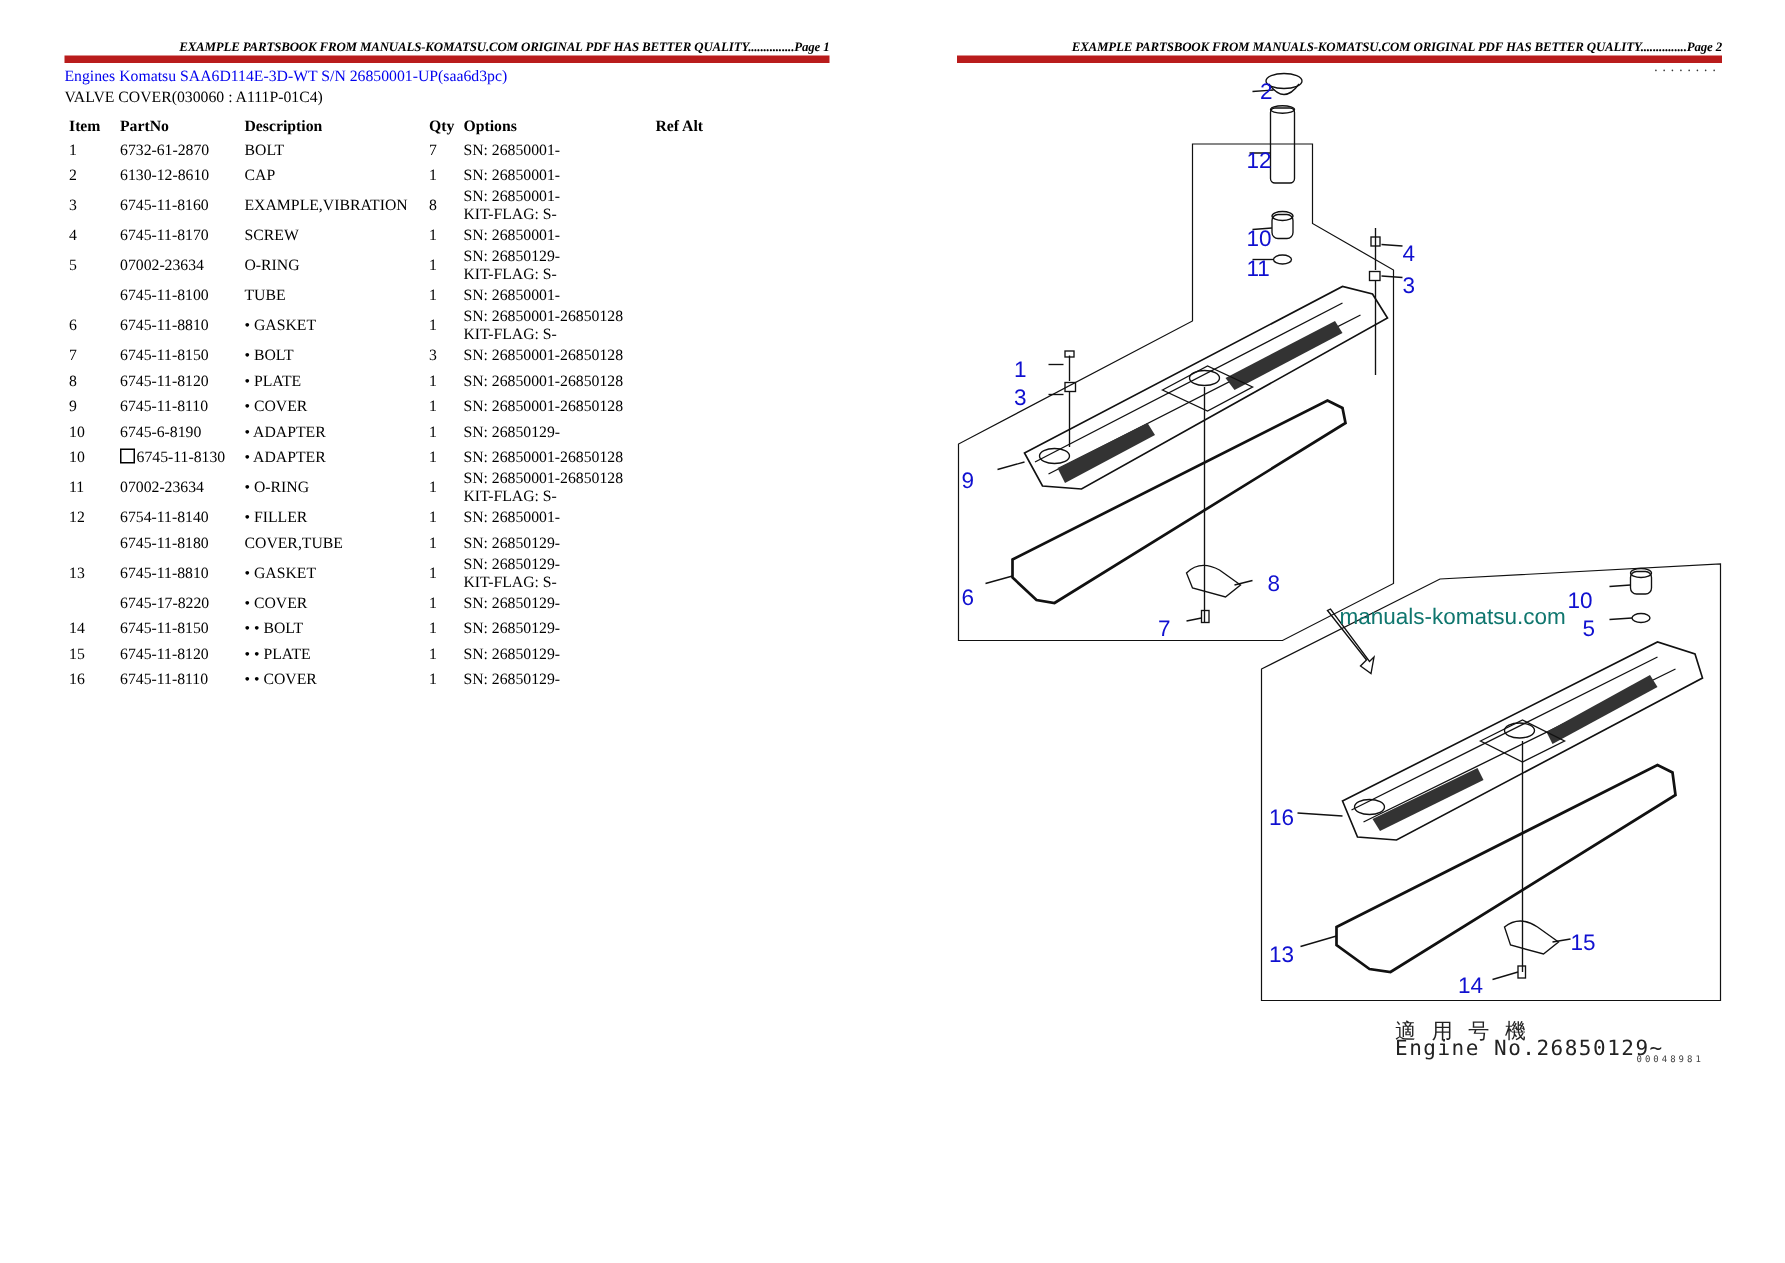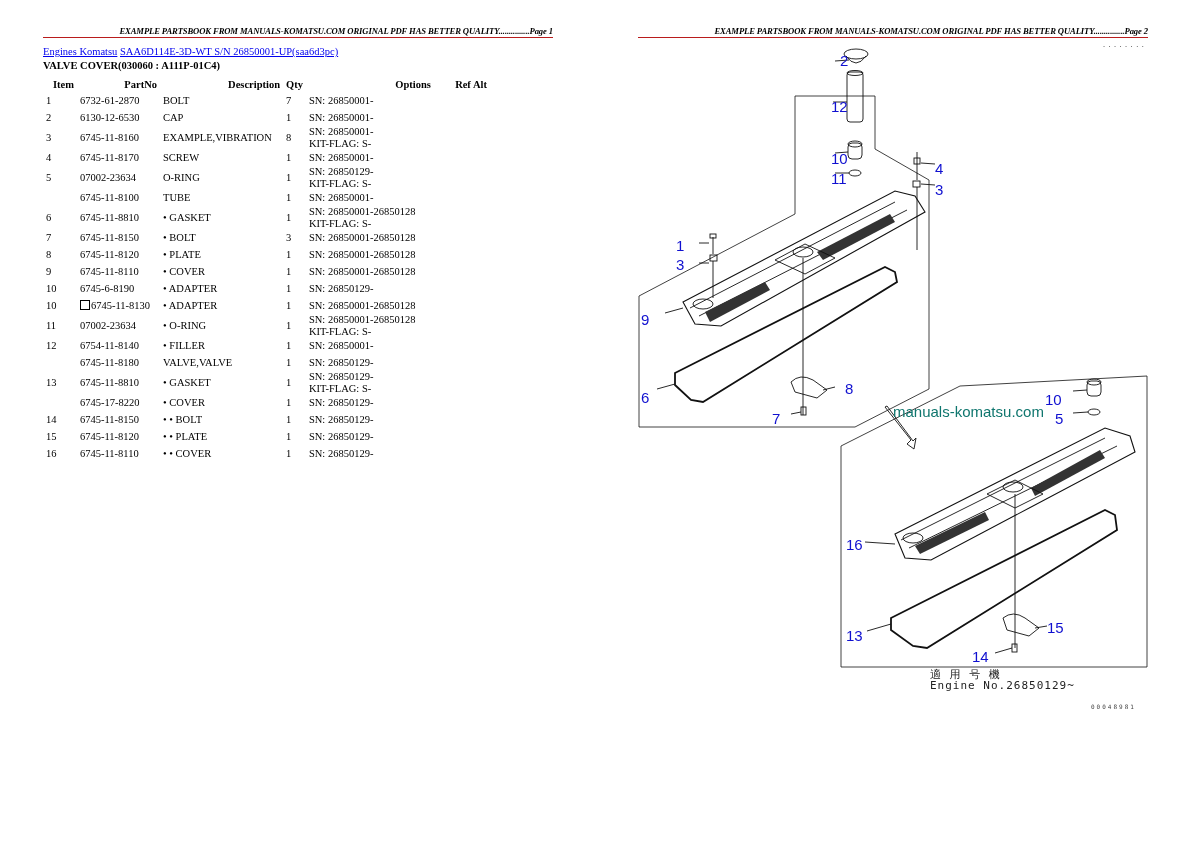--- a/index.html
+++ b/index.html
@@ -3,43 +3,43 @@
 <meta charset="utf-8">
 <style>
   html, body { margin:0; padding:0; background:#ffffff; }
   body { width:1190px; height:842px; position:relative; overflow:hidden;
          font-family:"DejaVu Serif", "Liberation Serif", serif; color:#000; }
   .page { position:absolute; top:0; height:842px; }
   .page-left { left:0; width:595px; }
   .page-right { left:595px; width:595px; }
   .page-header { position:absolute; top:26px; font-family:"Liberation Serif", serif;
          font-style:italic; font-weight:bold; font-size:8.6px; text-align:right;
-         border-bottom:1px solid #b91c1c; padding-bottom:1px; letter-spacing:-0.1px; white-space:nowrap; }
+         border-bottom:5px solid #b91c1c; padding-bottom:1px; letter-spacing:-0.1px; white-space:nowrap; }
   .page-left .page-header { left:43px; width:510px; }
   .page-right .page-header { left:43px; width:510px; }
   .breadcrumb { position:absolute; left:43px; top:46px; font-size:10.5px; font-family:"Liberation Serif", serif; }
-  .breadcrumb a { color:#0000ee; text-decoration:underline; cursor:pointer; }
-  .section-title { position:absolute; left:43px; top:60px; font-size:10.5px; font-family:"Liberation Serif", serif;font-weight:bold; }
+  .breadcrumb a { color:#0000ee; cursor:pointer; }
+  .section-title { position:absolute; left:43px; top:60px; font-size:10.5px; font-family:"Liberation Serif", serif; }
   table.parts { position:absolute; left:43px; top:76px; border-collapse:collapse;
          font-family:"Liberation Serif", serif; font-size:10.5px; }
-  table.parts th { font-weight:bold; text-align:right; padding:1px 3px; height:14px; }
+  table.parts th { font-weight:bold; text-align:left; padding:1px 3px; height:14px; }
   table.parts td { padding:0 3px; vertical-align:middle; line-height:11.5px; height:17px; white-space:nowrap; }
   table.parts td.opt { line-height:11.5px;margin-top:40px; }
   .col-item { width:28px; text-align:left; }
   .col-part { width:77px; }
   .col-desc { width:117px;font-family:Liberation Serif, serif; }
   .col-qty { width:16px; text-align:left; }
   .col-opt { width:122px; }
   .col-ref { width:50px; }
   .sq { display:inline-block; width:8px; height:8px; border:1px solid #000; margin-right:1px; vertical-align:-1px; }
   .diagram { position:absolute; left:0; top:40px; width:595px; height:680px; }
   .dot-row { position:absolute; right:43px; top:40px; font-size:8px; letter-spacing:3px; color:#333; }
   .watermark { position:absolute; left:298px; top:363px; font-family:"Liberation Sans", sans-serif; font-size:15px; color:#0f766e; }
   .callout { font-family:"Liberation Sans", sans-serif; font-size:15px; fill:#1010d0; }
-  .engine-note { position:absolute; left:335px; top:669px; font-family:"DejaVu Sans Mono", monospace; font-size:11px; line-height:11px; color:#222; letter-spacing:1px; }
+  .engine-note { position:absolute; left:335px; top:683px; font-family:"DejaVu Sans Mono", monospace; font-size:14px; line-height:11px; color:#222; letter-spacing:1px; }
   .drawing-id { position:absolute; left:496px; top:703px; font-family:"DejaVu Sans Mono", monospace; font-size:6px; letter-spacing:2px; color:#444; }
 </style>
 </head>
 <body>
 
 <div class="page page-left">
   <div class="page-header">EXAMPLE PARTSBOOK FROM MANUALS-KOMATSU.COM ORIGINAL PDF HAS BETTER QUALITY...............Page 1</div>
 
   <div class="breadcrumb">
     <a>Engines Komatsu</a>
@@ -64,21 +64,21 @@
           <td class="col-part">6732-61-2870</td>
           <td class="col-desc">BOLT</td>
           <td class="col-qty">7</td>
           <td class="col-opt opt">
             <div>SN: 26850001-</div>
           </td>
           <td class="col-ref"></td>
         </tr>
         <tr>
           <td class="col-item">2</td>
-          <td class="col-part">6130-12-6530</td>
+          <td class="col-part">6130-12-8610</td>
           <td class="col-desc">CAP</td>
           <td class="col-qty">1</td>
           <td class="col-opt opt">
             <div>SN: 26850001-</div>
           </td>
           <td class="col-ref"></td>
         </tr>
         <tr style="height: 23px;">
           <td class="col-item">3</td>
           <td class="col-part">6745-11-8160</td>
@@ -199,21 +199,21 @@
           <td class="col-desc">• FILLER</td>
           <td class="col-qty">1</td>
           <td class="col-opt opt">
             <div>SN: 26850001-</div>
           </td>
           <td class="col-ref"></td>
         </tr>
         <tr>
           <td class="col-item"></td>
           <td class="col-part">6745-11-8180</td>
-          <td class="col-desc">VALVE,VALVE</td>
+          <td class="col-desc">COVER,TUBE</td>
           <td class="col-qty">1</td>
           <td class="col-opt opt">
             <div>SN: 26850129-</div>
           </td>
           <td class="col-ref"></td>
         </tr>
         <tr style="height: 23px;">
           <td class="col-item">13</td>
           <td class="col-part">6745-11-8810</td>
           <td class="col-desc">• GASKET</td>

